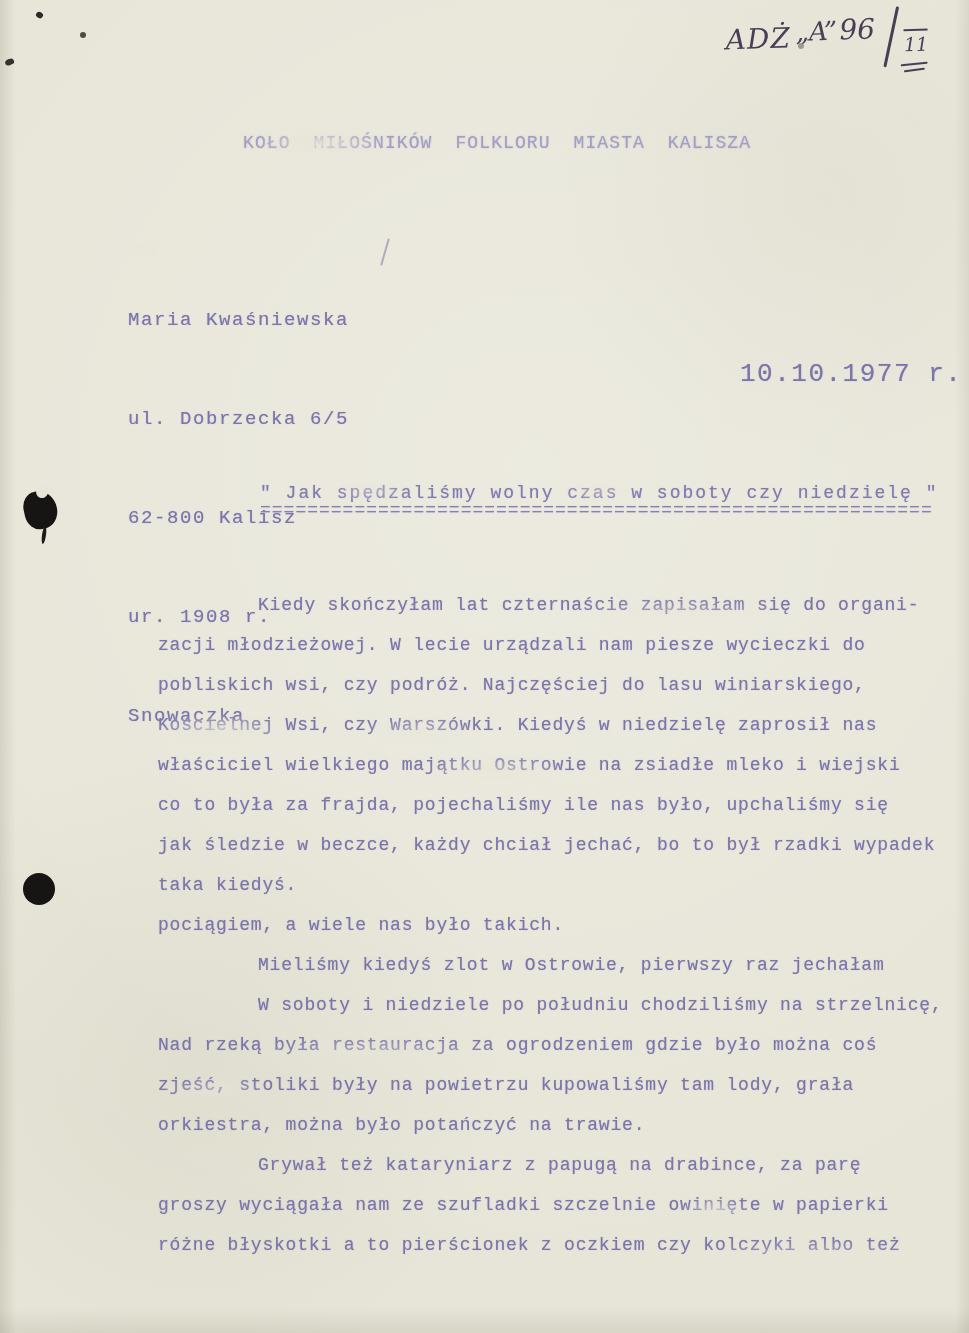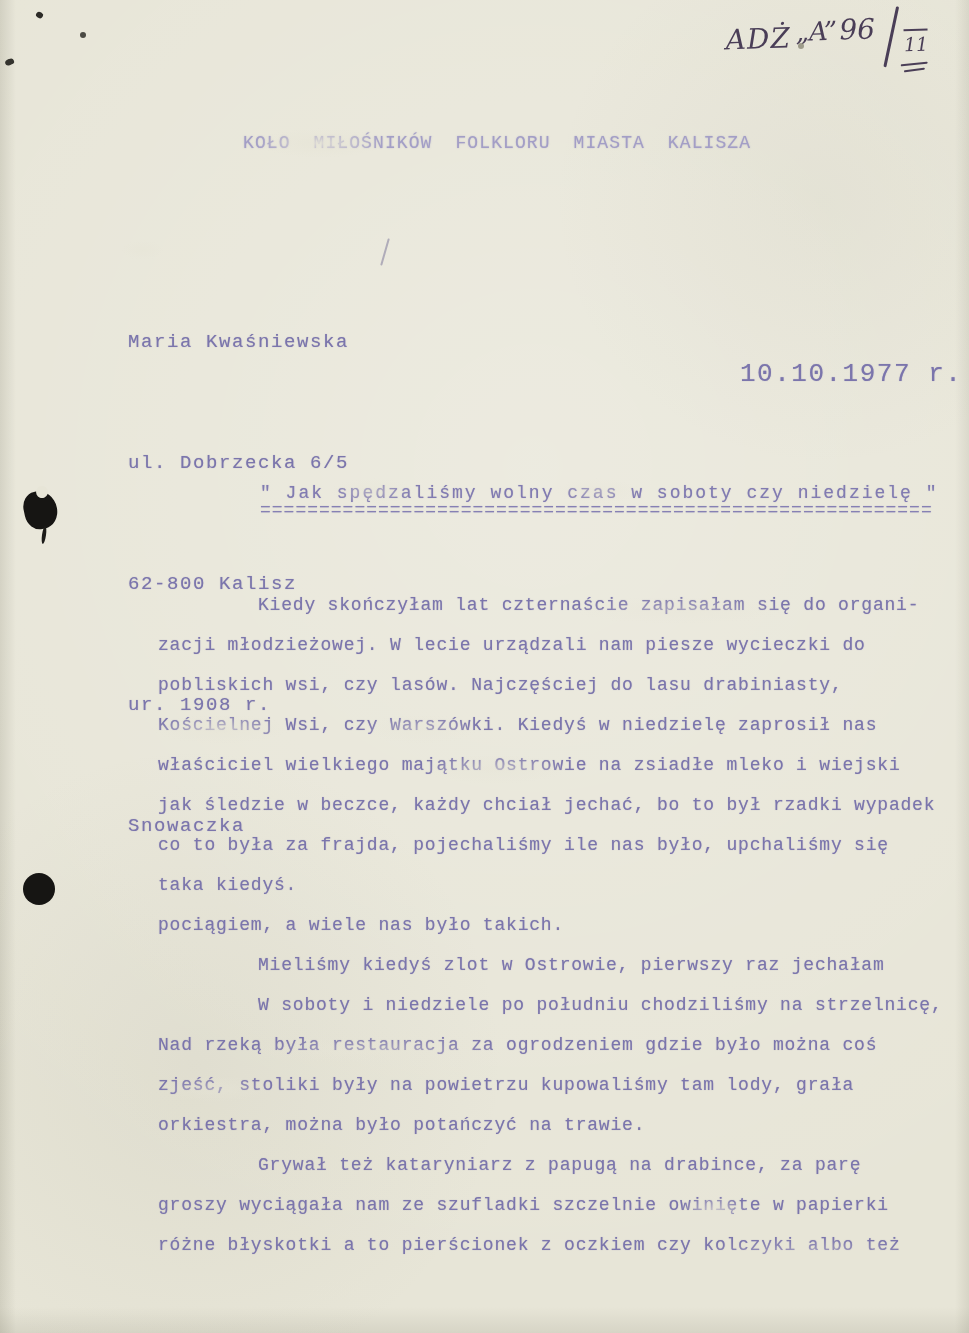--- a/index.html
+++ b/index.html
@@ -15,21 +15,21 @@
       linear-gradient(#e7e5d7,#e7e5d7);
     font-family:"Liberation Mono","DejaVu Sans Mono",monospace;
   }
   .typed{color:#7b75ac;text-shadow:0 0 1px rgba(120,114,170,0.55);}
   .header-line{
     position:absolute;left:243px;top:130px;font-size:18px;line-height:26px;
     letter-spacing:1.1px;word-spacing:11px;color:#a39ec6;
     text-shadow:0 0 1.5px rgba(150,146,190,0.6);white-space:pre;
   }
   .address{position:absolute;left:128px;top:238px;font-size:19px;line-height:33px;letter-spacing:1.6px;white-space:pre;}
-  .address div{height:33px;margin-top:22px;}
+  .address div{height:33px;}
   .date{position:absolute;left:740px;top:358px;font-size:26px;line-height:33px;letter-spacing:1.5px;white-space:pre;}
   .essay-title{position:absolute;left:260px;top:478px;font-size:18px;line-height:30px;letter-spacing:2px;white-space:pre;color:#817bb1;}
   .essay-underline{position:absolute;left:260px;top:500px;font-size:18px;line-height:20px;letter-spacing:1px;white-space:pre;color:#8680b4;}
   .body-text{position:absolute;left:158px;top:585px;width:800px;font-size:18px;letter-spacing:0.8px;}
   .body-text .line{height:40px;line-height:40px;white-space:pre;}
   .body-text .indent{padding-left:100px;}
   .annotation{
     position:absolute;left:712px;top:6px;width:230px;height:78px;
     font-family:"DejaVu Serif","Liberation Serif",serif;font-style:italic;
     color:#4a3e57;transform:rotate(-2deg);
@@ -84,25 +84,25 @@
   <div class="check-slash"></div>
 
   <div class="date typed">10.10.1977 r.</div>
 
   <div class="essay-title typed">" Jak spędzaliśmy wolny czas w soboty czy niedzielę "</div>
   <div class="essay-underline typed">=========================================================</div>
 
   <div class="body-text typed">
     <div class="line indent">Kiedy skończyłam lat czternaście zapisałam się do organi-</div>
     <div class="line">zacji młodzieżowej. W lecie urządzali nam piesze wycieczki do</div>
-    <div class="line">pobliskich wsi, czy lasów. Najczęściej do lasu drabiniasty,</div>
+    <div class="line">pobliskich wsi, czy podróż. Najczęściej do lasu winiarskiego,</div>
     <div class="line">Kościelnej Wsi, czy Warszówki. Kiedyś w niedzielę zaprosił nas</div>
     <div class="line">właściciel wielkiego majątku Ostrowie na zsiadłe mleko i wiejski</div>
+    <div class="line">co to była za frajda, pojechaliśmy ile nas było, upchaliśmy się</div>
     <div class="line">jak śledzie w beczce, każdy chciał jechać, bo to był rzadki wypadek</div>
-    <div class="line">co to była za frajda, pojechaliśmy ile nas było, upchaliśmy się</div>
     <div class="line">taka kiedyś.</div>
     <div class="line">pociągiem, a wiele nas było takich.</div>
     <div class="line indent">Mieliśmy kiedyś zlot w Ostrowie, pierwszy raz jechałam</div>
     <div class="line indent">W soboty i niedziele po południu chodziliśmy na strzelnicę,</div>
     <div class="line">Nad rzeką była restauracja za ogrodzeniem gdzie było można coś</div>
     <div class="line">zjeść, stoliki były na powietrzu kupowaliśmy tam lody, grała</div>
     <div class="line">orkiestra, można było potańczyć na trawie.</div>
     <div class="line indent">Grywał też kataryniarz z papugą na drabince, za parę</div>
     <div class="line">groszy wyciągała nam ze szufladki szczelnie owinięte w papierki</div>
     <div class="line">różne błyskotki a to pierścionek z oczkiem czy kolczyki albo też</div>

